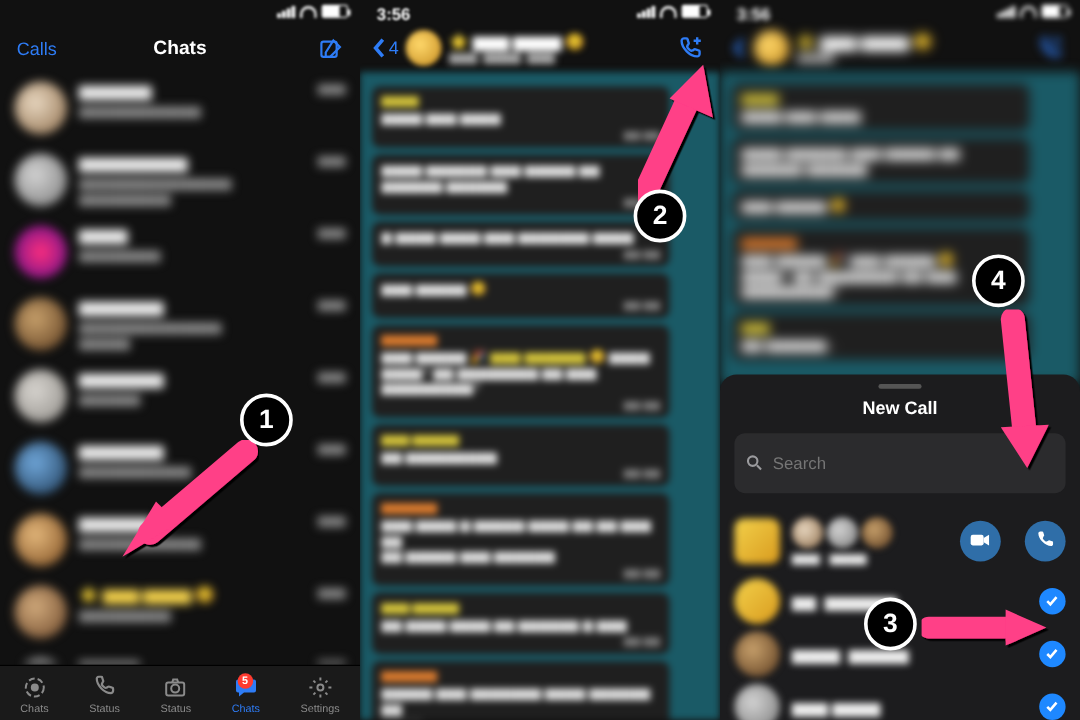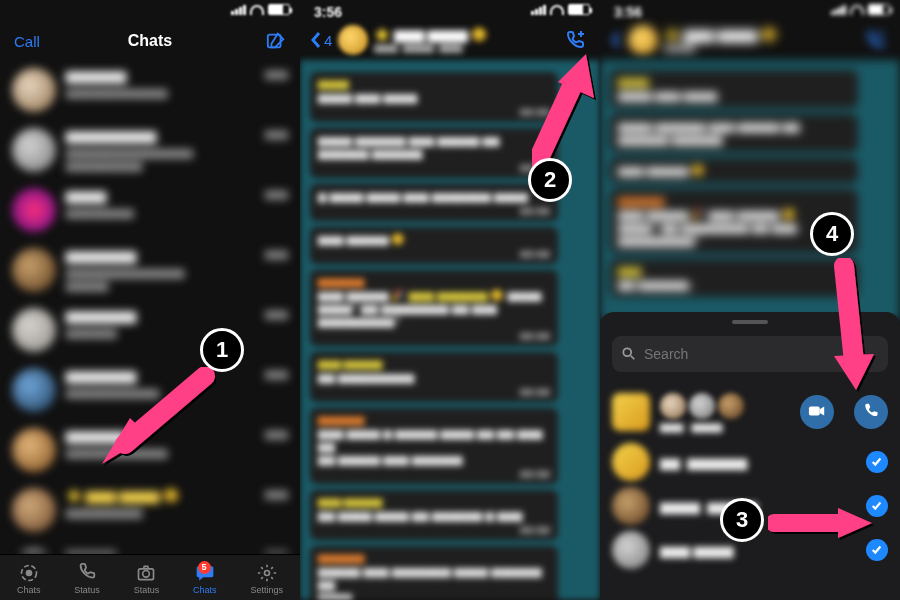--- a/index.html
+++ b/index.html
@@ -60,21 +60,21 @@
   .bubble-in .sender { font-size:10px; font-weight:600; margin-bottom:2px; }
   .bubble-in .meta { text-align:right; color:#777; font-size:9px; margin-top:2px; }
   .sender.orange { color:#d97a2e; }
   .sender.yellow { color:#d2c23b; }
 
   
   .p3-body-top { position:absolute; top:60px; left:0; right:0; height:260px; background:#1a5a66; filter: blur(5px); }
   .sheet { position:absolute; left:0; right:0; top:312px; bottom:0; background:#1c1c1e; border-radius:14px 14px 0 0; padding-top:8px; }
   .grabber { width:36px; height:4px; background:#555; border-radius:3px; margin:0 auto; }
   .sheet-title { color:#fff; text-align:center; font-size:15px; font-weight:600; margin-top:8px; }
-  .search { margin:12px 12px 8px 12px; background:#2b2b2d; border-radius:9px; height:36px; display:flex; align-items:center; padding:0 10px; color:#9a9a9d; gap:8px; }
+  .search { margin:12px 12px 8px 12px; background:#2b2b2d; border-radius:9px; height:50px; display:flex; align-items:center; padding:0 10px; color:#9a9a9d; gap:8px; }
   .search svg { width:14px; height:14px; }
   .search input { flex:1; background:none; border:none; outline:none; color:#9a9a9d; font-size:14px; }
   .sheet-list { padding: 4px 12px; }
   .sheet-row { display:flex; align-items:center; gap:10px; padding:6px 0; height:44px; }
   .sheet-row .rav { width:38px; height:38px; border-radius:50%; filter: blur(3px); flex:none; }
   .sheet-row .rlabel { flex:1; color:#eee; font-size:13px; filter: blur(3px); }
   .sheet-row.first .rav { border-radius:8px; background:linear-gradient(135deg,#f3d14b,#d89a1d); }
   .threeav { display:flex; gap:3px; filter: blur(2.5px); }
   .threeav span { width:26px; height:26px; border-radius:50%; }
   .round-btn { width:34px; height:34px; border-radius:50%; background:#2f6ea8; display:flex; align-items:center; justify-content:center; }
@@ -130,21 +130,21 @@
           <i></i>
           <i></i>
         </span>
       <span class="wifi"></span>
       <span class="batt">
           <i></i>
         </span>
     </div>
 
     <div class="p1-header">
-      <span class="edit">Call</span>
+      <span class="edit">Calls</span>
       <span class="title">Chats</span>
       <span class="compose">
         <svg class="compose-svg" viewBox="0 0 22 22">
             <rect x="2" y="4" width="14" height="14" rx="2"></rect>
             <path d="M13 3 L19 9 L10 18 L6 18 L6 14 Z"></path>
           </svg>
       </span>
     </div>
 
     <div class="chatlist">
@@ -367,20 +367,21 @@
     <div class="p3-body-top">
       <div class="bubble-in" style="margin-top:10px"><div class="sender yellow">▆▆▆▆</div>▆▆▆▆ ▆▆▆ ▆▆▆▆</div>
       <div class="bubble-in">▆▆▆▆ ▆▆▆▆▆▆ ▆▆▆ ▆▆▆▆▆ ▆▆<br>▆▆▆▆▆▆ ▆▆▆▆▆▆</div>
       <div class="bubble-in">▆▆▆ ▆▆▆▆▆ 😊</div>
       <div class="bubble-in"><div class="sender orange">▆▆▆▆▆▆</div>▆▆▆ ▆▆▆▆▆ 🎉 ▆▆▆ ▆▆▆▆▆ 😊<br>▆▆▆▆? ▆▆ ▆▆▆▆▆▆▆▆ ▆▆ ▆▆▆<br>▆▆▆▆▆▆▆▆▆?</div>
       <div class="bubble-in"><div class="sender yellow">▆▆▆</div>▆▆ ▆▆▆▆▆▆...</div>
     </div>
 
     <div class="sheet">
       <div class="grabber"></div>
+      <div class="sheet-title">New Call</div>
       <div class="search">
         <svg viewBox="0 0 16 16" fill="none" stroke="#9a9a9d" stroke-width="2">
             <use href="#search-glyph"></use>
           </svg>
         <input placeholder="Search" style="">
       </div>
       <div class="sheet-list">
         <div class="sheet-row first" style="height:56px">
           <div class="rav"></div>
           <div style="flex:1">

